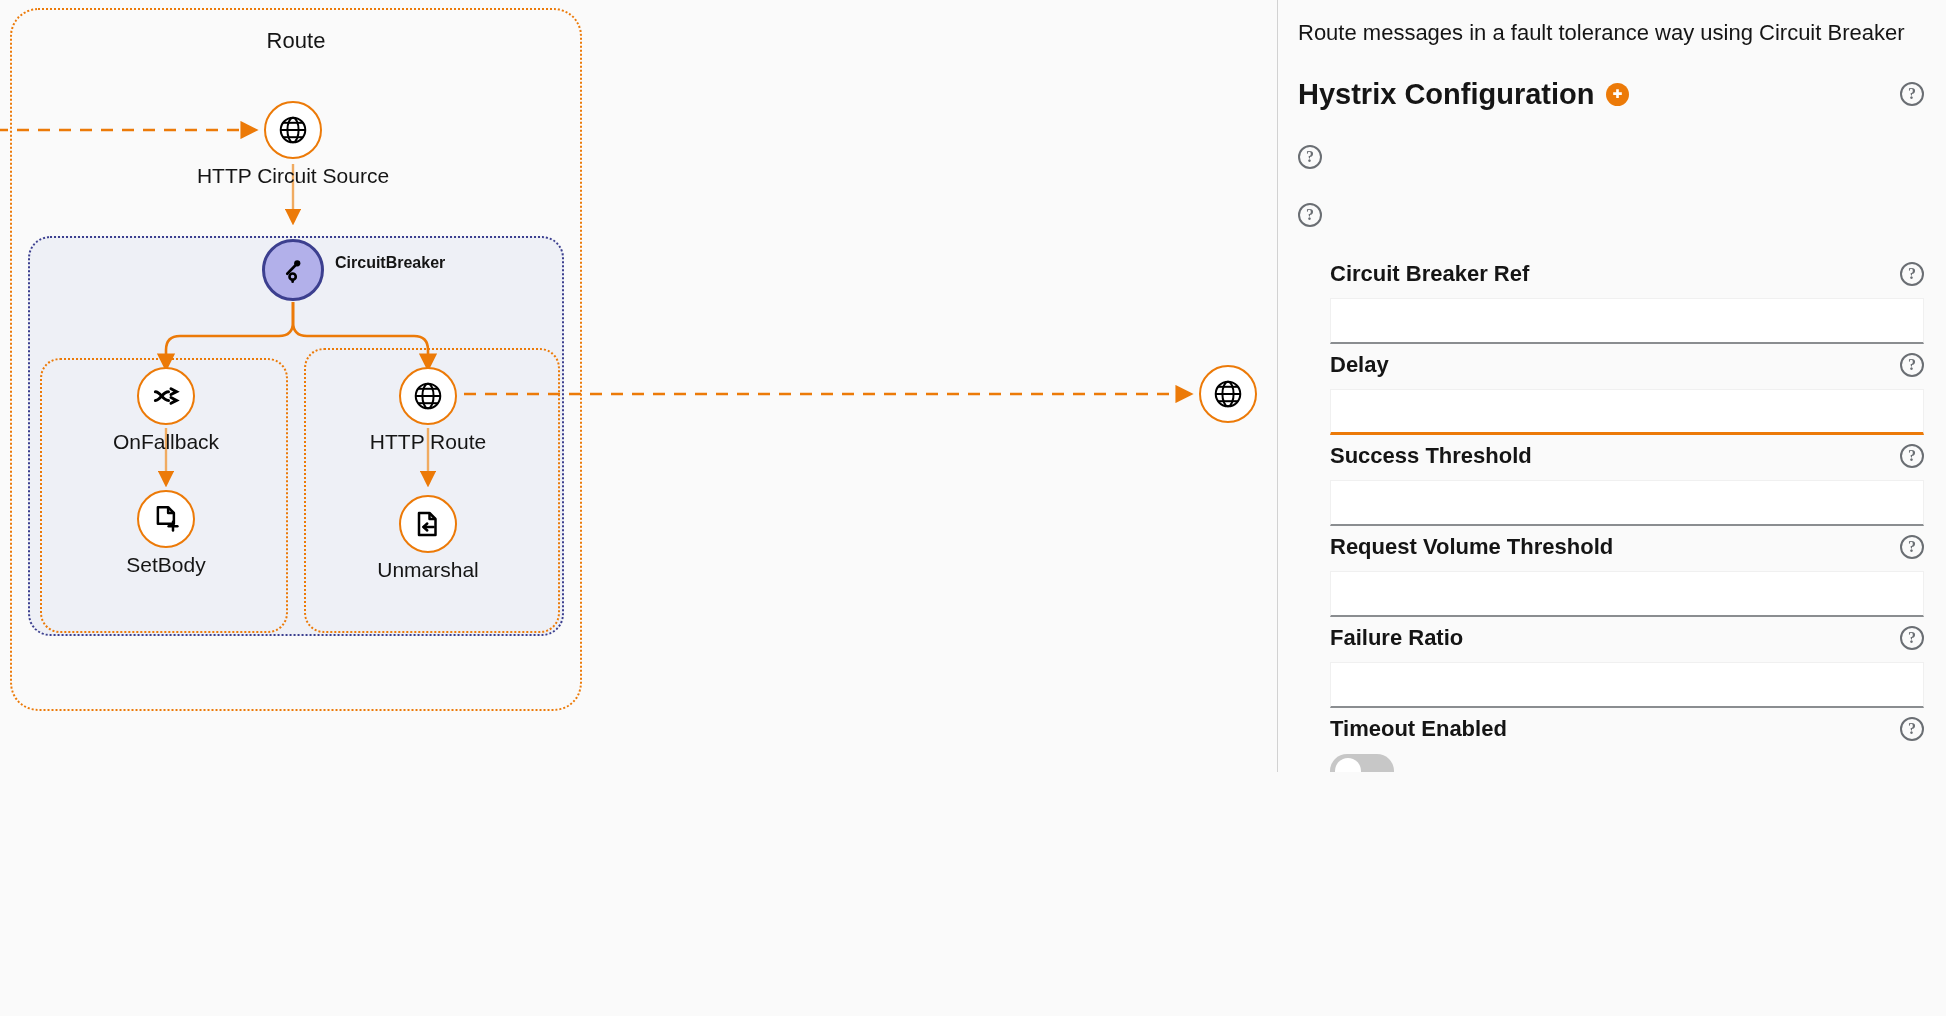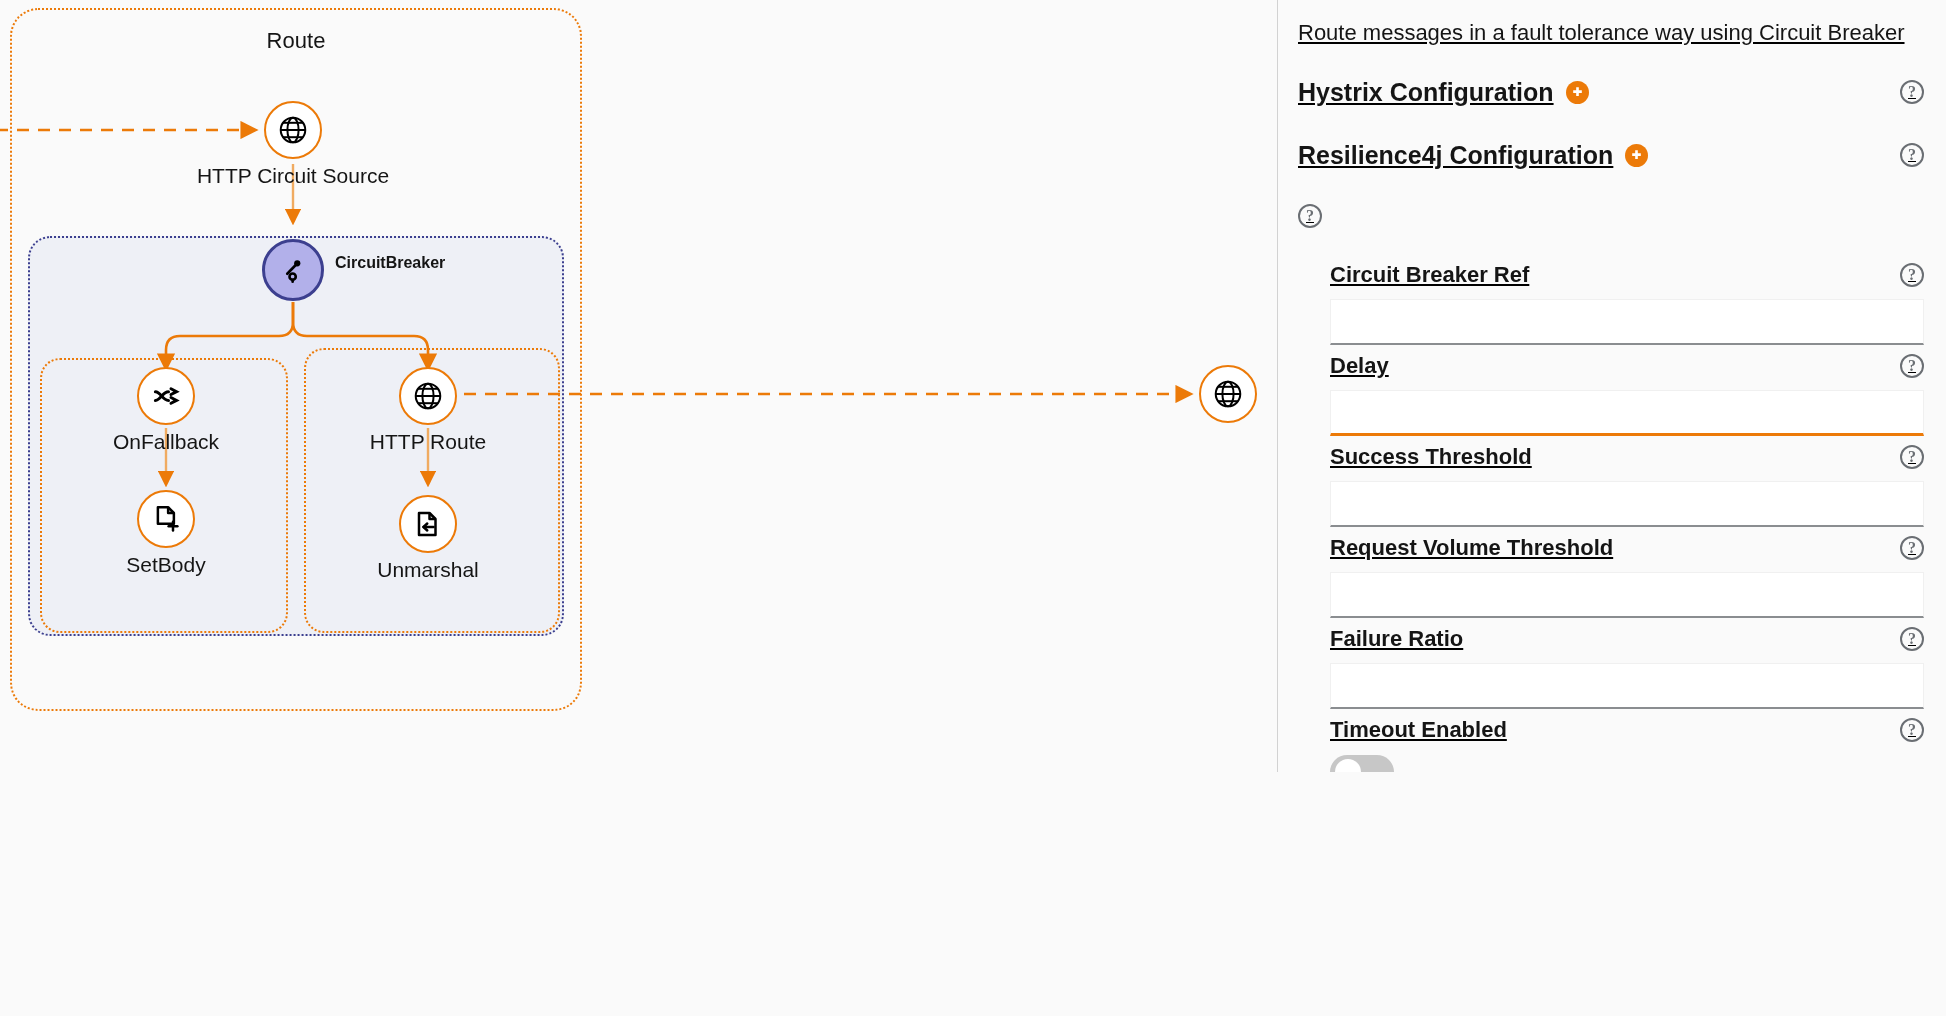--- a/index.html
+++ b/index.html
@@ -148,21 +148,20 @@
 
   
   .panel {
     position: relative;
     flex: 1 1 auto;
     height: 772px;
     background: #fafafa;
     border-left: 1px solid #d2d2d2;
     padding: 0;
     overflow: hidden;
-    text-decoration: underline;
   }
   .panel-inner {
     padding: 18px 22px 0 20px;
   }
   .panel-desc {
     font-size: 22px;
     line-height: 1.36;
     color: #151515;
     max-width: 640px;
     margin: 0 0 30px 0;
@@ -173,21 +172,21 @@
     align-items: center;
     justify-content: space-between;
     margin-bottom: 34px;
   }
   .section-left {
     display: flex;
     align-items: center;
     gap: 12px;
   }
   .section-title {
-    font-size: 25px;
+    font-size: 29px;
     font-weight: bold;
     color: #151515;
   }
   .badge {
     width: 23px; height: 23px;
     border-radius: 50%;
     background: #ec7a08;
     display: inline-flex;
     align-items: center;
     justify-content: center;
@@ -410,28 +409,20 @@
           <span class="badge">
             <svg width="15" height="15" viewBox="0 0 16 16">
                 <path d="M6.6 2.4h2.8v3.2h3.2v2.8H9.4v3.2H6.6V8.4H3.4V5.6h3.2z" fill="#fff"></path>
               </svg>
           </span>
         </div>
         <span class="help-icon">?</span>
       </div>
 
       <div class="section-row">
-        <div class="section-left">
-          <span class="section-title">Resilience4j Configuration</span>
-          <span class="badge">
-            <svg width="15" height="15" viewBox="0 0 16 16">
-                <path d="M6.6 2.4h2.8v3.2h3.2v2.8H9.4v3.2H6.6V8.4H3.4V5.6h3.2z" fill="#fff"></path>
-              </svg>
-          </span>
-        </div>
         <span class="help-icon">?</span>
       </div>
 
       <div class="section-row">
         <span class="help-icon">?</span>
       </div>
 
       <div class="field">
         <div class="field-head">
           <span class="field-label">Circuit Breaker Ref</span>

